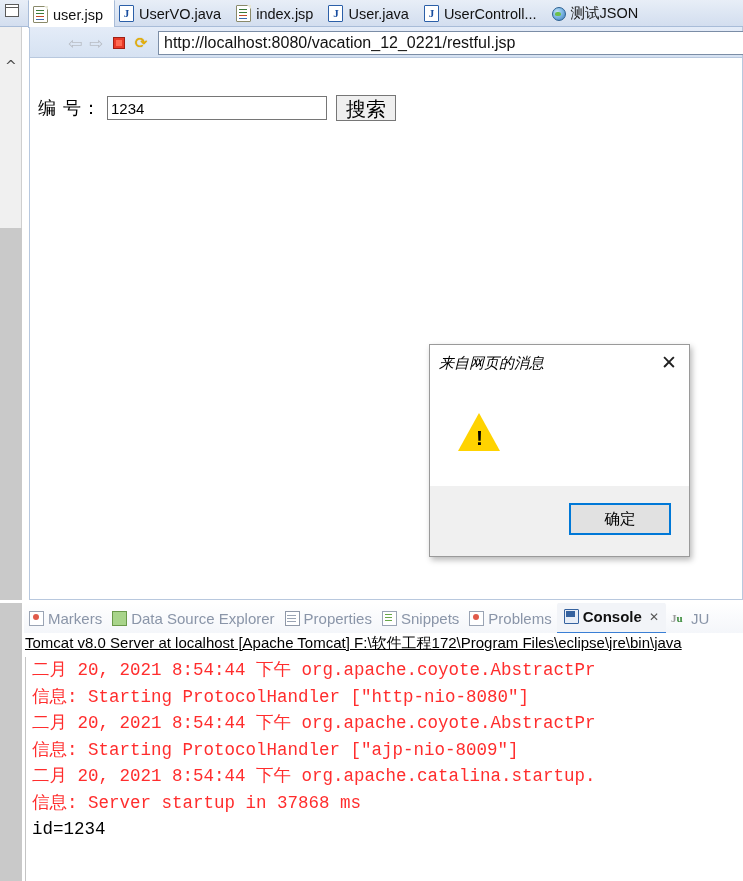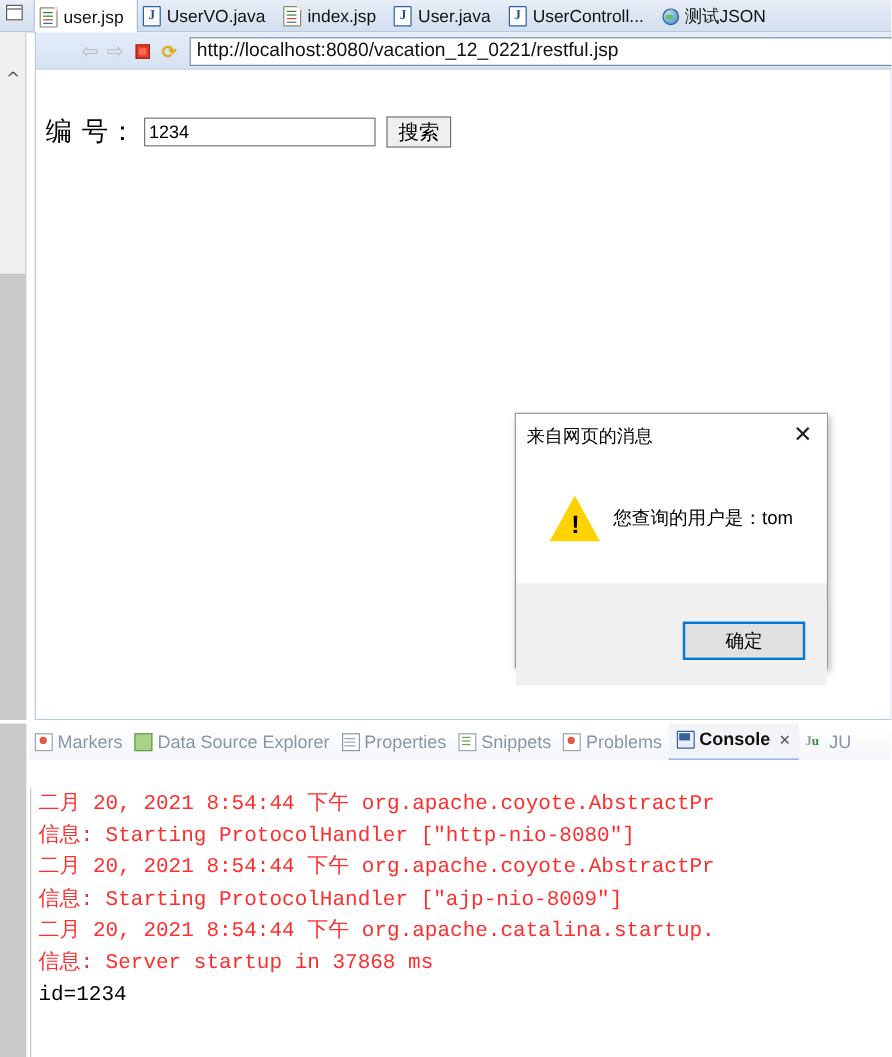--- a/index.html
+++ b/index.html
@@ -220,42 +220,42 @@
     background: #ffffff;
     overflow: hidden;
   }
   .form-row {
     position: absolute;
     left: 8px; top: 36px;
     display: flex;
     align-items: center;
   }
   .form-label {
-    font-size: 22px;
+    font-size: 18px;
     color: #000000;
     letter-spacing: 1px;
     margin-right: 6px;
   }
   .form-input {
-    width: 193px; height: 24px;
+    width: 220px; height: 24px;
     border: 1px solid #767676;
     background: #ffffff;
     font-size: 15px;
     color: #000000;
     padding: 0 3px;
     box-sizing: border-box;
     font-family: "Liberation Sans", sans-serif;
   }
   .form-btn {
     margin-left: 9px;
     height: 26px;
     padding: 0 9px;
     background: #efefef;
     border: 1px solid #767676;
-    font-size: 17px;
+    font-size: 20px;
     color: #000000;
     font-family: "Liberation Sans", sans-serif;
     box-sizing: border-box;
     cursor: default;
   }
 
   
   .dialog {
     position: absolute;
     left: 429px; top: 344px;
@@ -264,20 +264,21 @@
     border: 1px solid #9a9a9a;
     box-shadow: 2px 3px 6px rgba(0,0,0,0.28);
     box-sizing: border-box;
   }
   .dlg-titlebar {
     position: absolute;
     left: 0; top: 0;
     width: 100%; height: 40px;
     background: #ffffff;
     box-sizing: border-box;
+    font-style: italic;
   }
   .dlg-title {
     position: absolute;
     left: 9px; top: 9px;
     font-size: 15px;
     color: #000000;
   }
   .dlg-close {
     position: absolute;
     right: 7px; top: 5px;
@@ -316,21 +317,21 @@
     font-family: "Liberation Sans", sans-serif;
   }
   .dlg-message {
     position: absolute;
     left: 81px; top: 37px;
     font-size: 15.5px;
     color: #000000;
   }
   .dlg-footer {
     position: absolute;
-    left: 0; top: 156px;
+    left: 0; top: 141px;
     width: 100%; height: 70px;
     background: #f0f0f0;
     box-sizing: border-box;
   }
   .dlg-ok {
     position: absolute;
     left: 139px; top: 17px;
     width: 102px; height: 32px;
     background: #e1e1e1;
     border: 2px solid #0078d7;
@@ -522,21 +523,20 @@
 
   <div class="dialog">
     <div class="dlg-titlebar">
       <div class="dlg-title">来自网页的消息</div>
       <div class="dlg-close">✕</div>
     </div>
     <div class="dlg-content">
       <div class="warn-icon">
         <span class="bang">!</span>
       </div>
-      <div class="dlg-message">您查询的用户是：tom</div>
     </div>
     <div class="dlg-footer">
       <button class="dlg-ok">确定</button>
     </div>
   </div>
 
   <div class="bottom-view">
     <div class="bv-left-strip"></div>
 
     <div class="bv-tabbar">
@@ -572,20 +572,21 @@
         <span class="vtab-x">✕</span>
       </div>
 
       <div class="vtab">
         <span class="vic vic-junit"><span class="ju-j">J</span>u</span>
         <span class="vtab-label">JU</span>
       </div>
 
     </div>
 
+    <div class="console-path">Tomcat v8.0 Server at localhost [Apache Tomcat] F:\软件工程172\Program Files\eclipse\jre\bin\java</div>
 
     <div class="console-body">
       <div class="cline red">二月 20, 2021 8:54:44 下午 org.apache.coyote.AbstractPr</div>
       <div class="cline red">信息: Starting ProtocolHandler ["http-nio-8080"]</div>
       <div class="cline red">二月 20, 2021 8:54:44 下午 org.apache.coyote.AbstractPr</div>
       <div class="cline red">信息: Starting ProtocolHandler ["ajp-nio-8009"]</div>
       <div class="cline red">二月 20, 2021 8:54:44 下午 org.apache.catalina.startup.</div>
       <div class="cline red">信息: Server startup in 37868 ms</div>
       <div class="cline black">id=1234</div>
     </div>

